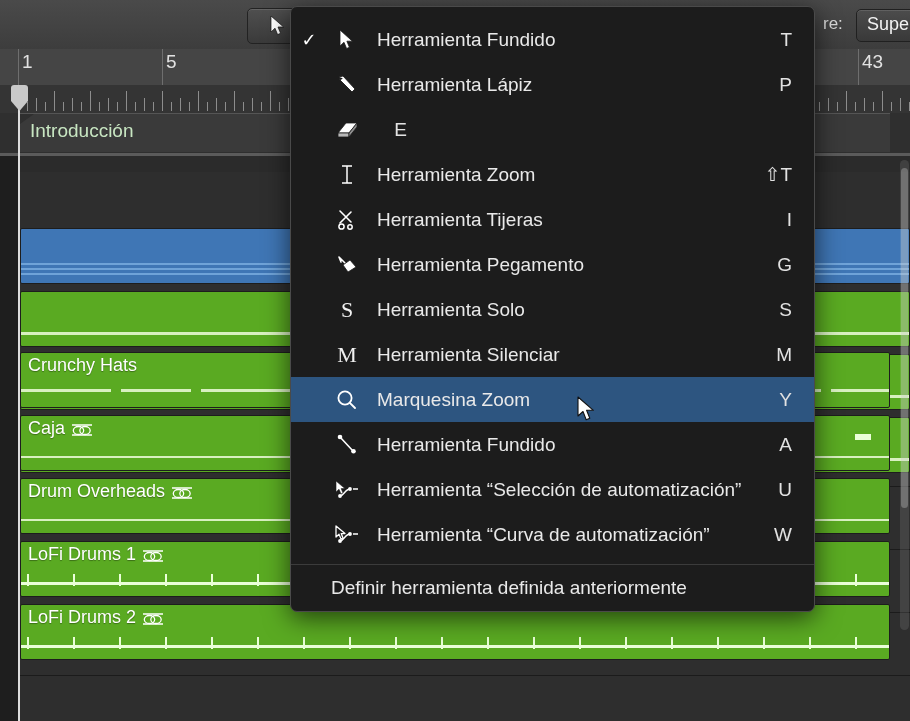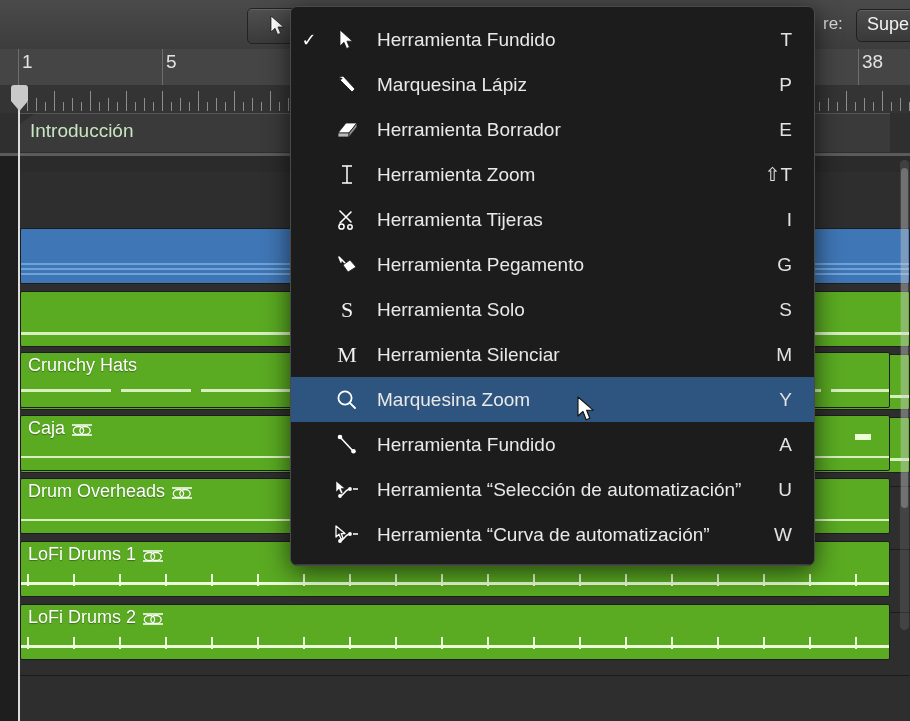--- a/index.html
+++ b/index.html
@@ -337,21 +337,21 @@
       <span>Supe</span>
     </div>
   </div>
 
   <div class="ruler">
     <div class="ruler-div" style="left:18px"></div>
     <div class="ruler-div" style="left:162px"></div>
     <div class="ruler-div" style="left:858px"></div>
     <div class="ruler-num" style="left:22px">1</div>
     <div class="ruler-num" style="left:166px">5</div>
-    <div class="ruler-num" style="left:862px">38</div>
+    <div class="ruler-num" style="left:862px">43</div>
     <div class="cycle-marker"></div>
   </div>
 
   <div class="subruler" id="subruler">
       <div class="tick" style="left: 18px; height: 20px;"></div>
       <div class="tick" style="left: 27px; height: 9px;"></div>
       <div class="tick" style="left: 36px; height: 13px;"></div>
       <div class="tick" style="left: 45px; height: 9px;"></div>
       <div class="tick" style="left: 54px; height: 20px;"></div>
       <div class="tick" style="left: 63px; height: 9px;"></div>
@@ -587,33 +587,32 @@
         <div class="mi-key">T</div>
       </div>
       <div class="menu-item">
         <div class="mi-check"></div>
         <div class="mi-icon">
           <svg width="22" height="22" viewBox="0 0 22 22">
             <path d="M3 3 L7 2 L19 15 L16 18 L4 6 Z" fill="#fff" stroke="#1c1c1c" stroke-width="0.9" stroke-linejoin="round"></path>
             <path d="M3 3 L4.5 6.2 L6.8 4.2 Z" fill="#1c1c1c"></path>
           </svg>
         </div>
-        <div class="mi-label">Marquesina Lápiz</div>
+        <div class="mi-label">Herramienta Lápiz</div>
         <div class="mi-key">P</div>
       </div>
       <div class="menu-item">
         <div class="mi-check"></div>
         <div class="mi-icon">
           <svg width="23" height="21" viewBox="0 0 23 21">
             <path d="M2 14 L10 4 L21 4 L13 14 Z" fill="#ffffff" stroke="#1c1c1c" stroke-width="0.8"></path>
             <path d="M2 14 L13 14 L13 18 L2 18 Z" fill="#b9b9b9" stroke="#1c1c1c" stroke-width="0.8"></path>
             <path d="M13 14 L21 4 L21 8 L13 18 Z" fill="#8f8f8f" stroke="#1c1c1c" stroke-width="0.8"></path>
           </svg>
         </div>
-        <div class="mi-label">Herramienta Borrador</div>
         <div class="mi-key">E</div>
       </div>
       <div class="menu-item">
         <div class="mi-check"></div>
         <div class="mi-icon">
           <svg width="18" height="21" viewBox="0 0 18 21">
             <path d="M4 2 L14 2 M9 2 L9 19 M4 19 L14 19" stroke="#fff" stroke-width="1.5" fill="none"></path>
           </svg>
         </div>
         <div class="mi-label">Herramienta Zoom</div>
@@ -703,20 +702,23 @@
             <path d="M5 16 C9 16 10 9 15 9" stroke="#fff" stroke-width="1.4" fill="none"></path>
             <circle cx="5" cy="16" r="1.9" fill="#fff"></circle>
             <circle cx="15" cy="9" r="1.9" fill="#fff"></circle>
             <path d="M18 9 L23 9" stroke="#fff" stroke-width="1.5"></path>
           </svg>
         </div>
         <div class="mi-label">Herramienta “Curva de automatización”</div>
         <div class="mi-key">W</div>
       </div>
       <div class="menu-sep"></div>
+      <div class="menu-footer">
+        <span>Definir herramienta definida anteriormente</span>
+      </div>
     </div>
 
   <div class="cursor">
     <svg width="20" height="27" viewBox="0 0 20 27">
       <path d="M1 1 L1 20 L6 15.5 L9.2 23.8 L12.8 22.3 L9.6 14.3 L16.4 14.3 Z" fill="#ffffff" stroke="#111" stroke-width="1.1" stroke-linejoin="round"></path>
     </svg>
   </div>
 
 </div>
 

